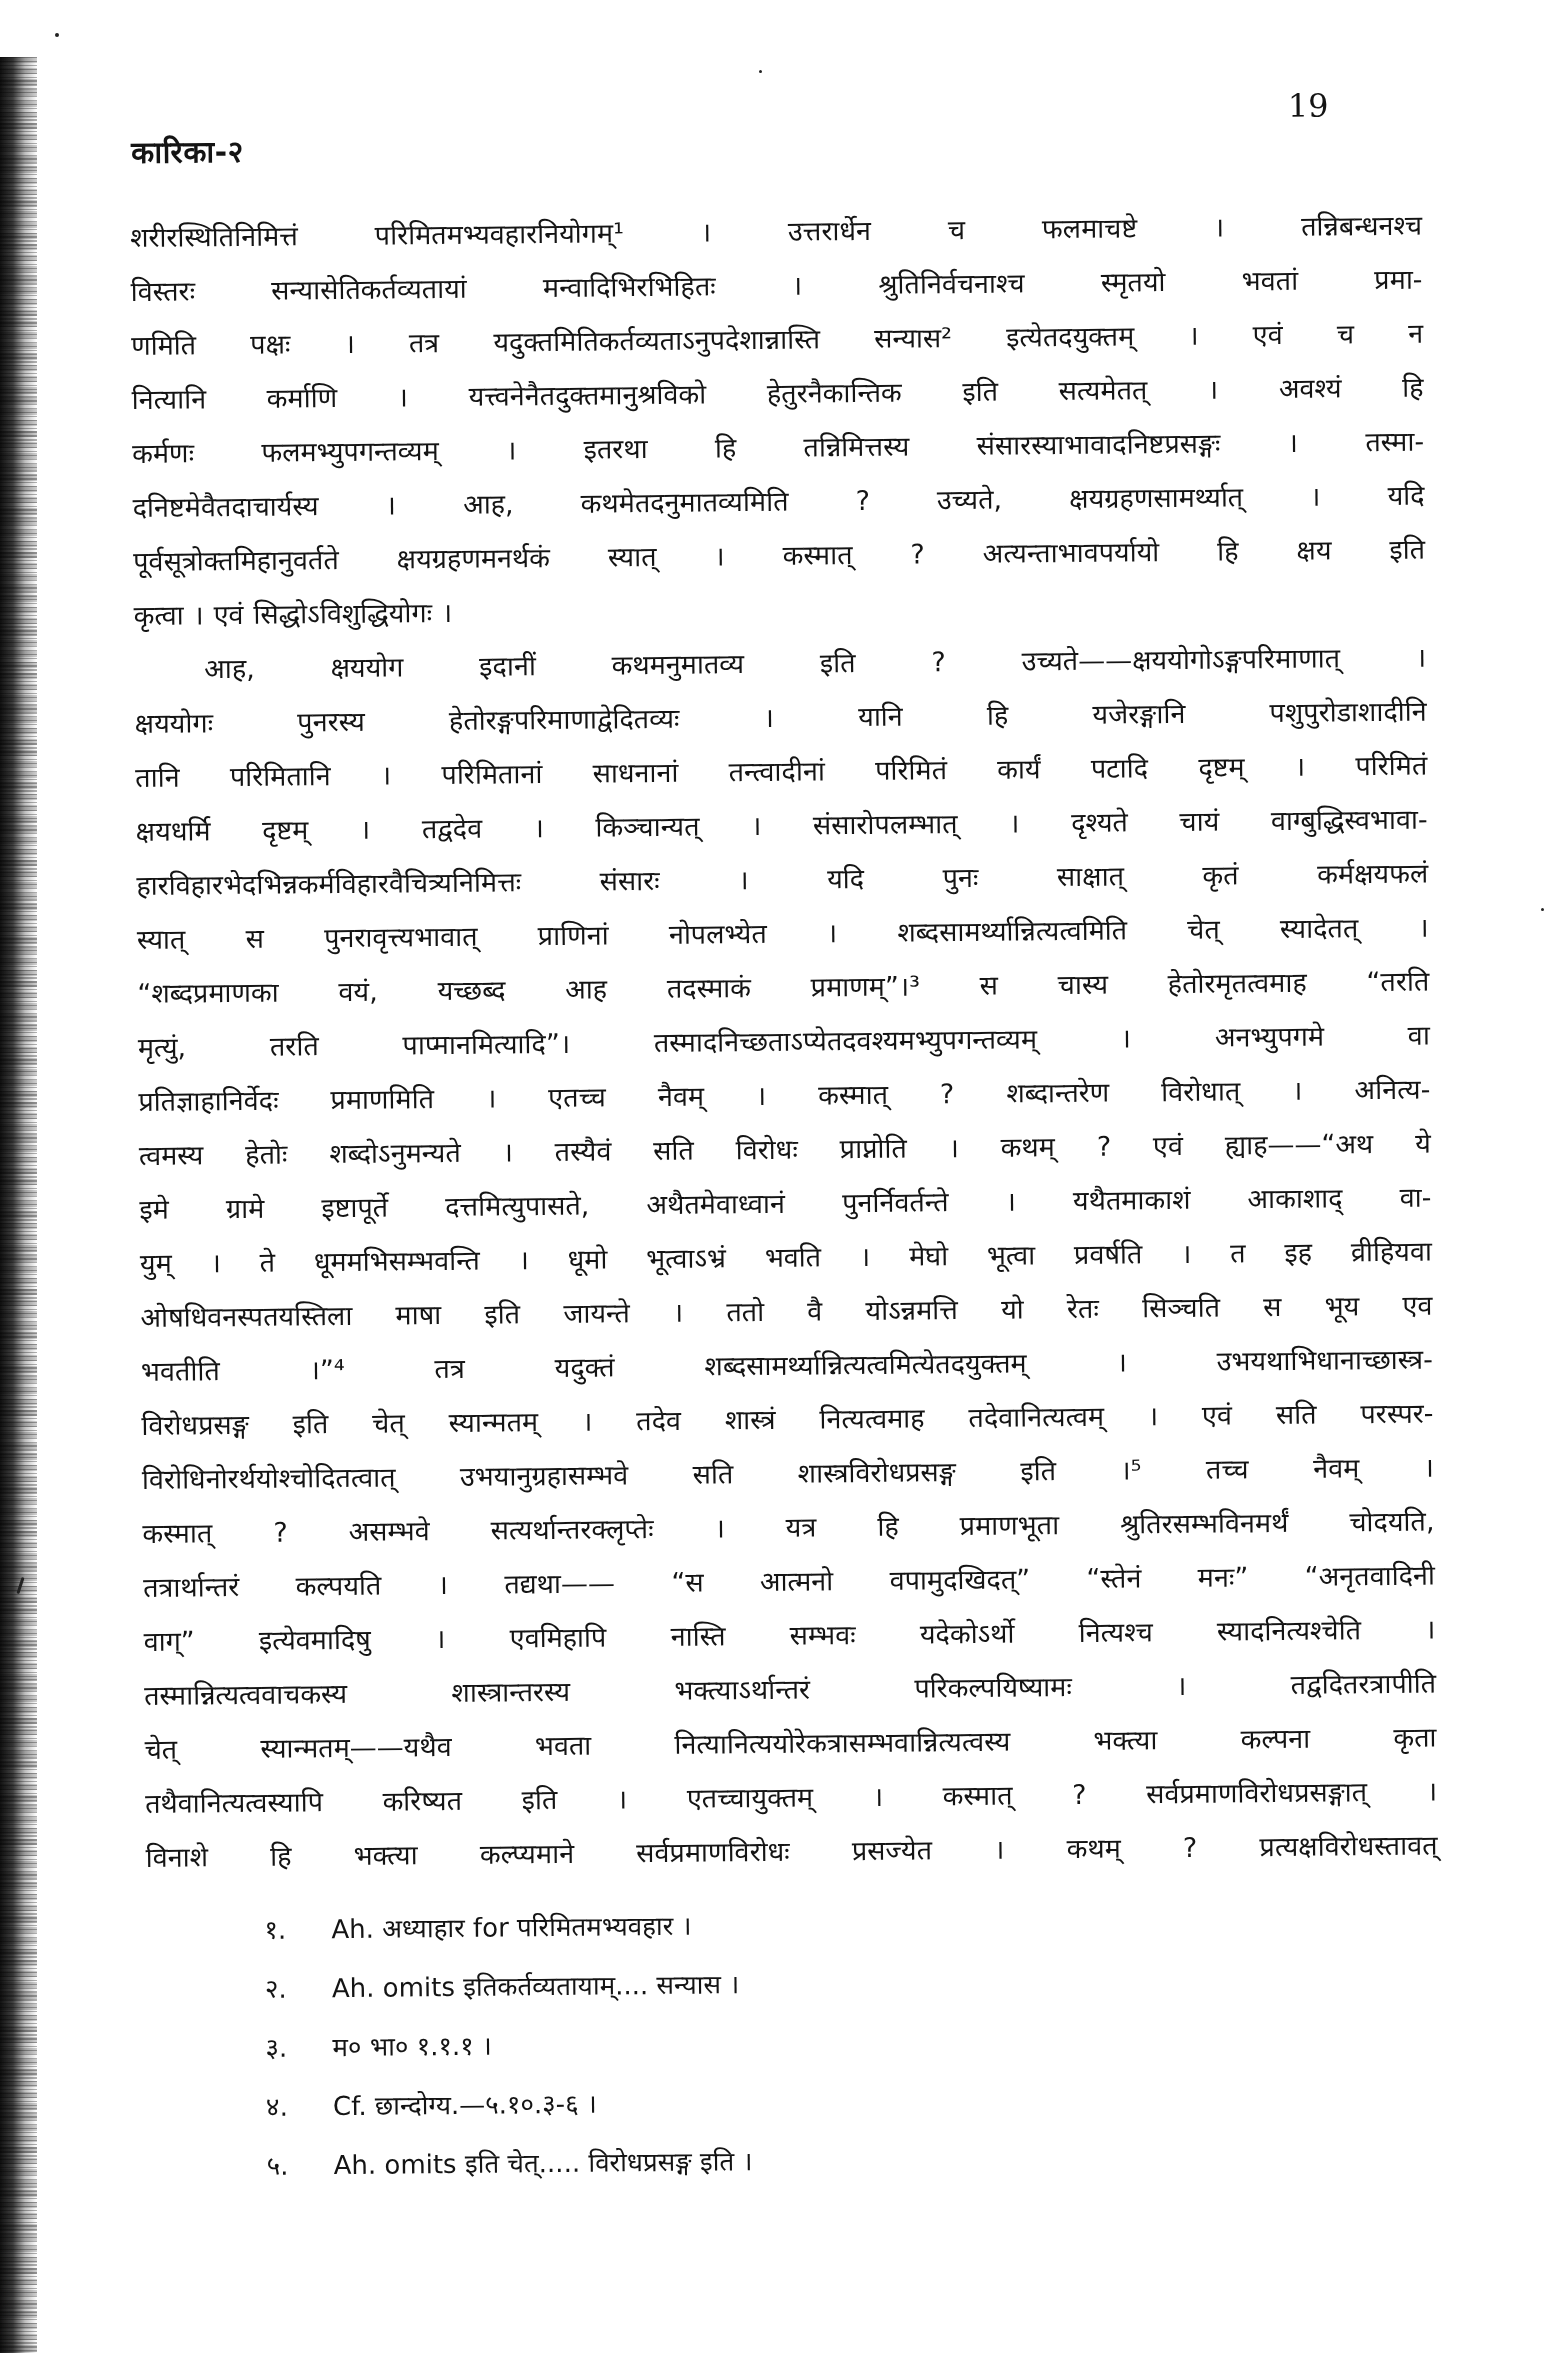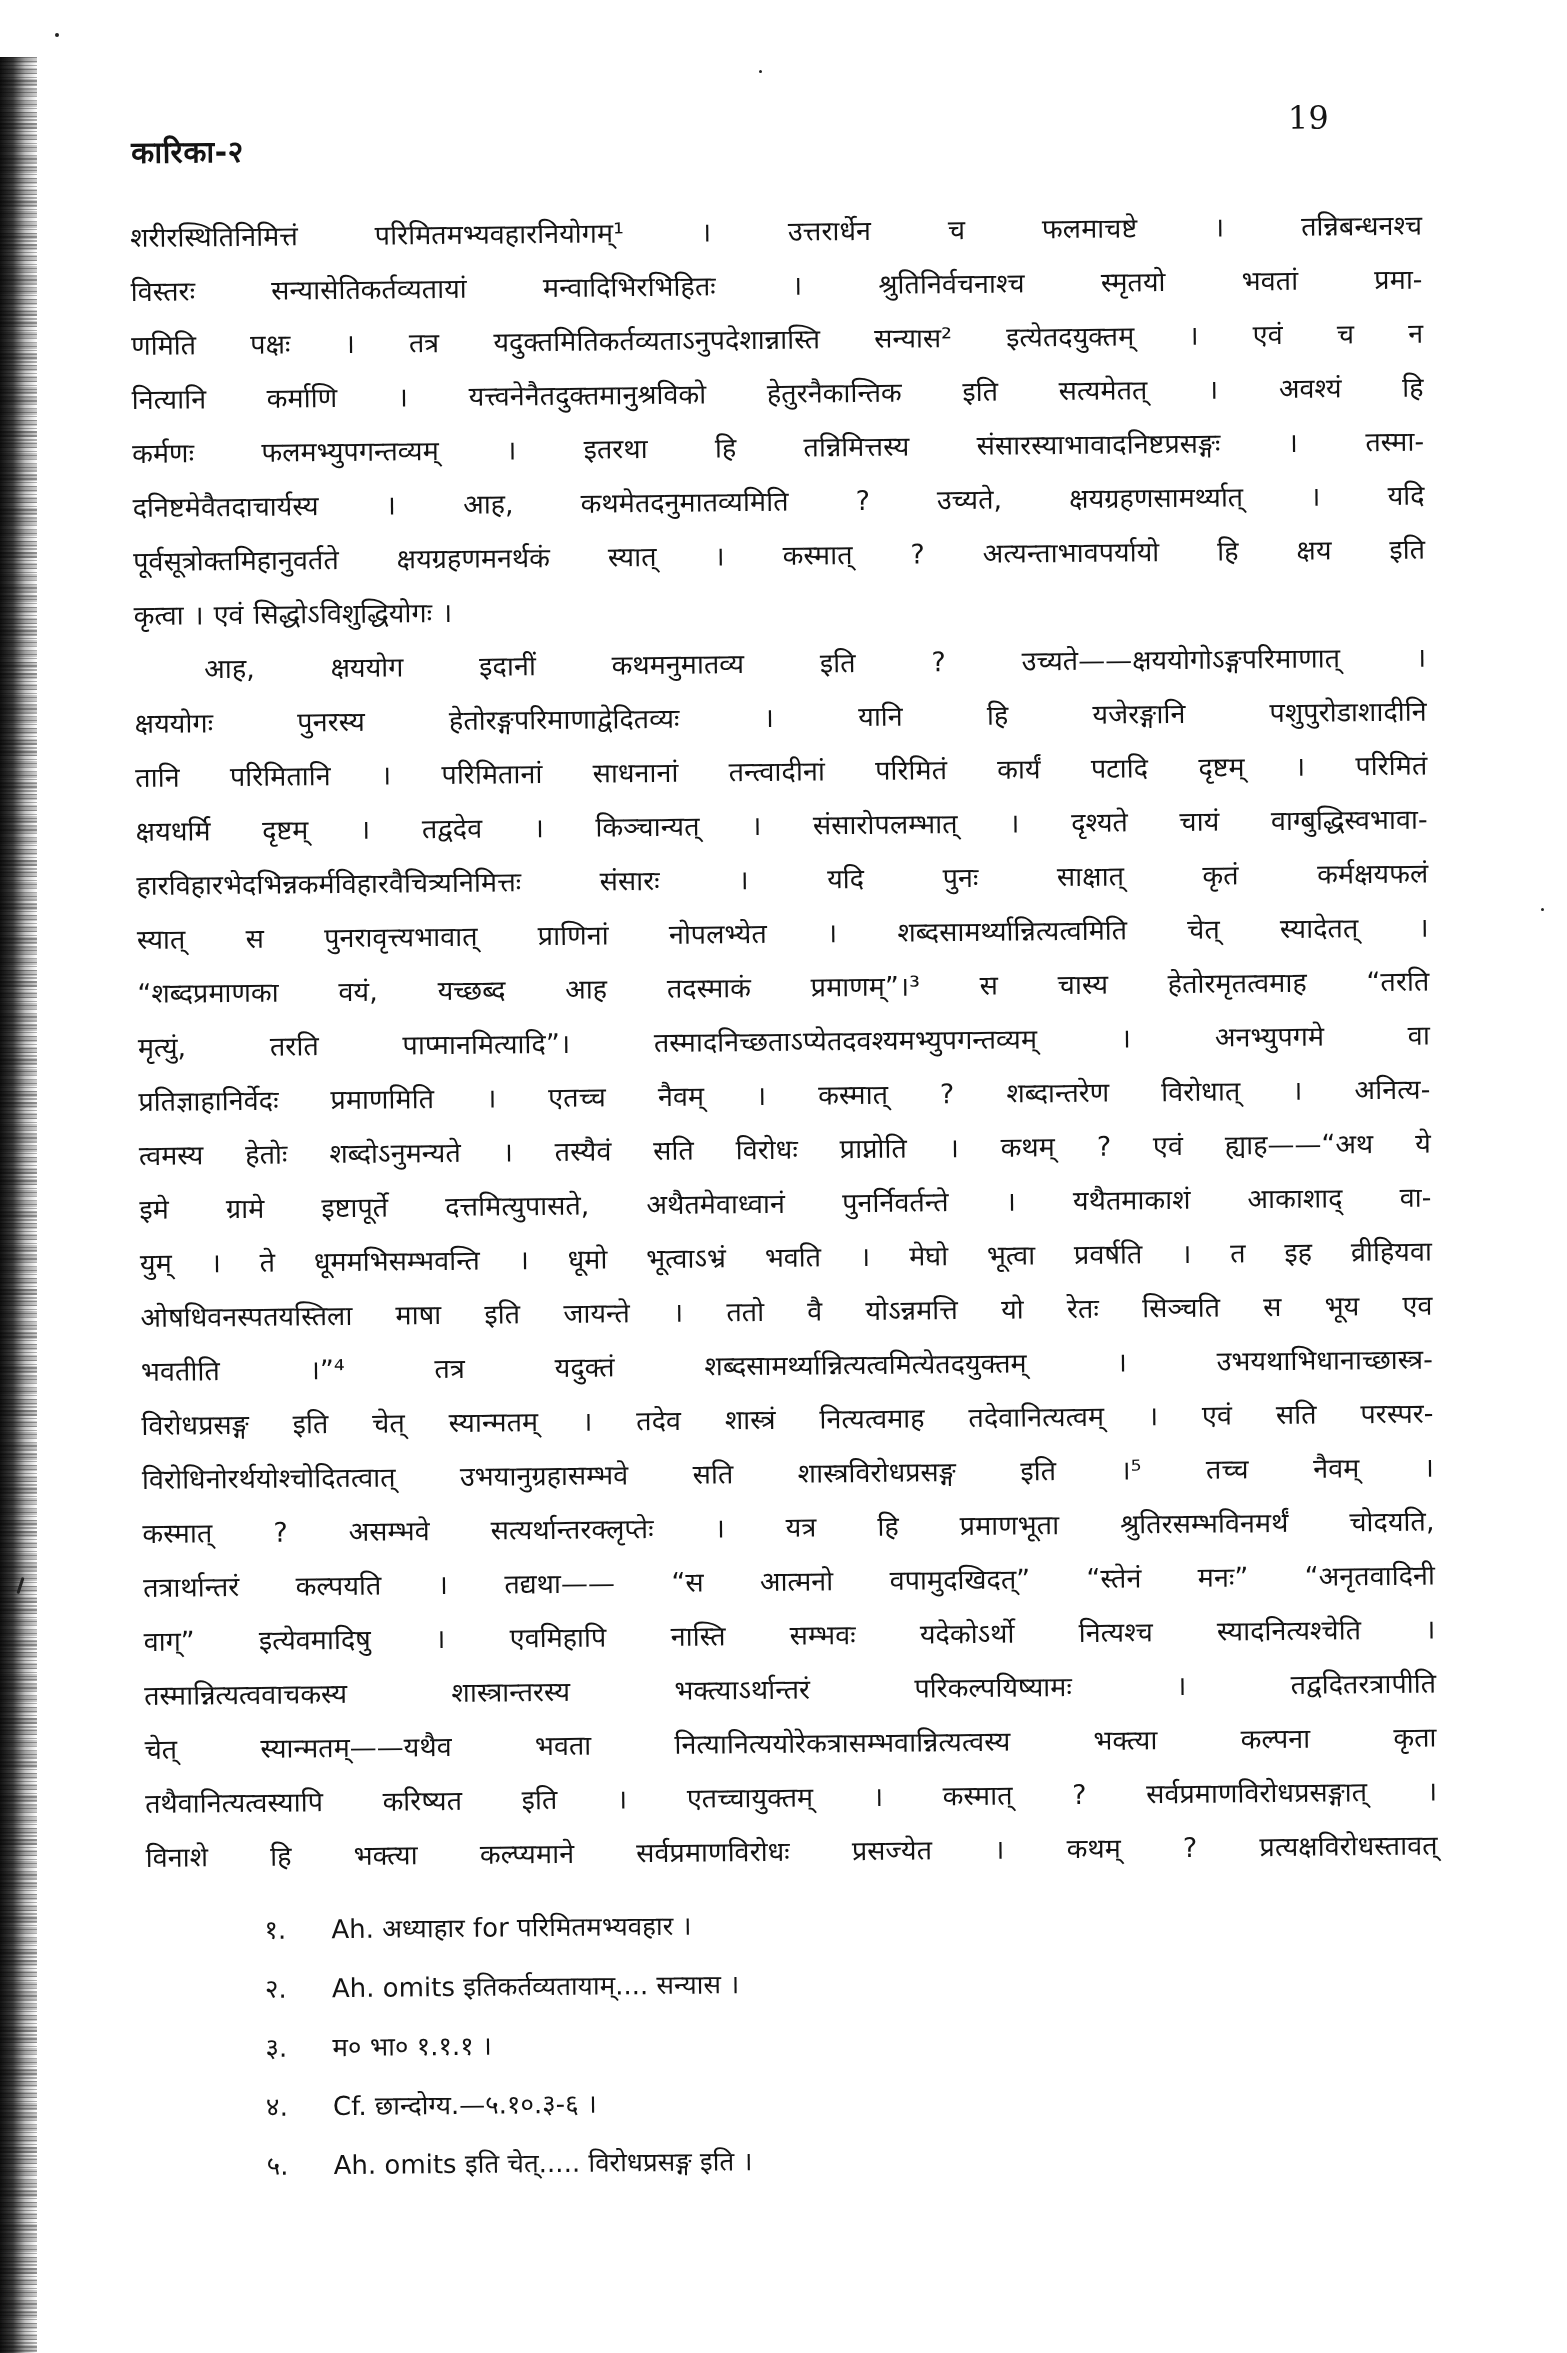--- a/index.html
+++ b/index.html
@@ -24,21 +24,21 @@
   .tilt {
     position: absolute; left: 0; top: 0; width: 1567px; height: 2354px;
     transform: rotate(-0.55deg);
     transform-origin: 55% 45%;
   }
   .header-left {
     position: absolute; left: 140px; top: 124px;
     font-size: 30px; font-weight: bold; letter-spacing: 0.6px;
   }
   .page-num {
-    position: absolute; left: 1297px; top: 103px;
+    position: absolute; left: 1297px; top: 91px;
     font-size: 32px; font-family: "DejaVu Serif", serif;
   }
   .bodytext {
     position: absolute; left: 138px; top: 204px; width: 1292px;
   }
   .line {
     font-size: 27px; line-height: 54px; height: 54px;
     text-align: justify; text-align-last: justify;
     white-space: nowrap0; overflow: visible;
     word-spacing: 1.3px;

